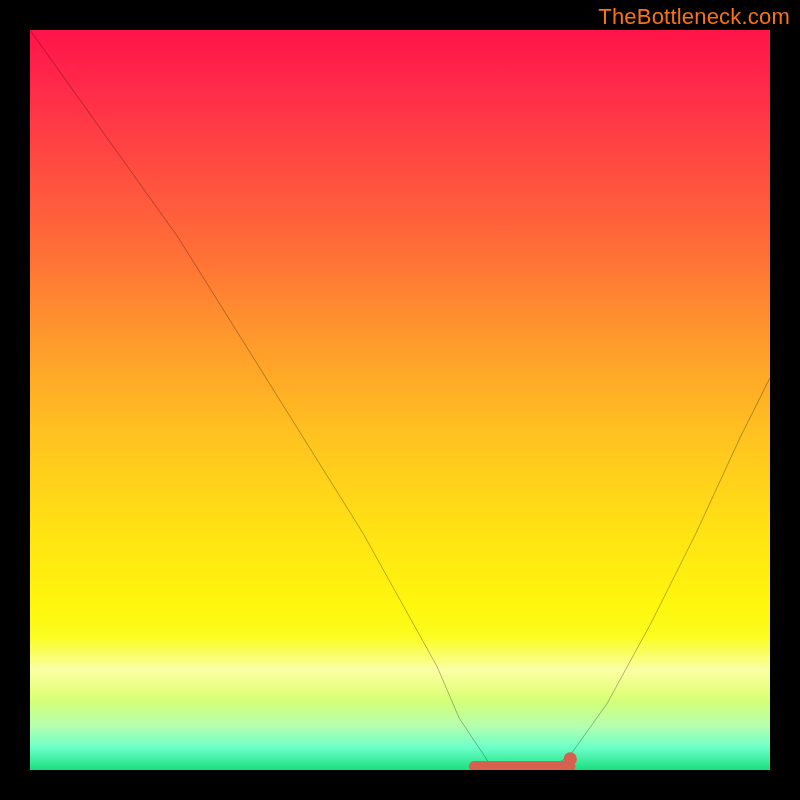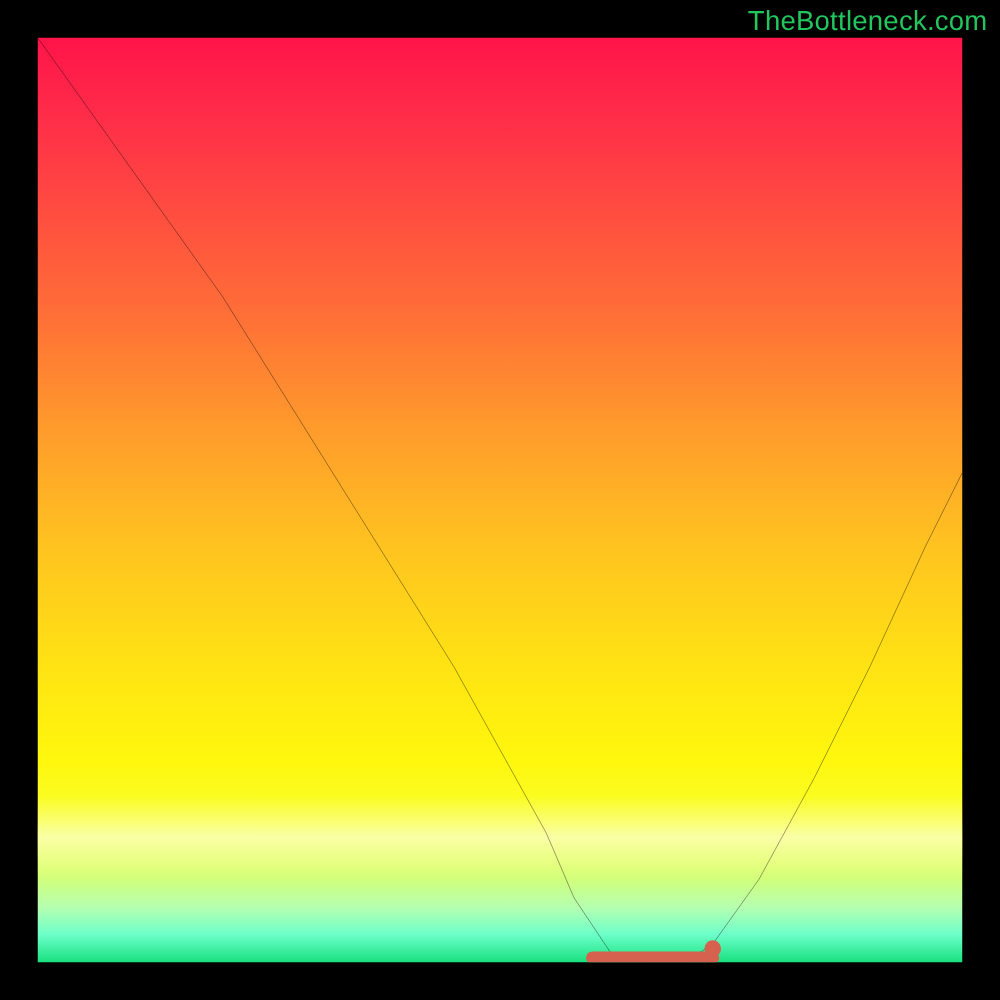--- a/index.html
+++ b/index.html
@@ -14,21 +14,21 @@
   .frame {
     position: relative;
     width: 800px;
     height: 800px;
     background: #000;
   }
   .watermark {
     position: absolute;
     top: 4px;
     right: 10px;
-    color: #22c55e;
+    color: #f97316;
     font-size: 22px;
     letter-spacing: 0.2px;
     z-index: 3;
   }
   .plot-area {
     position: absolute;
     left: 30px;
     top: 30px;
     width: 740px;
     height: 740px;

